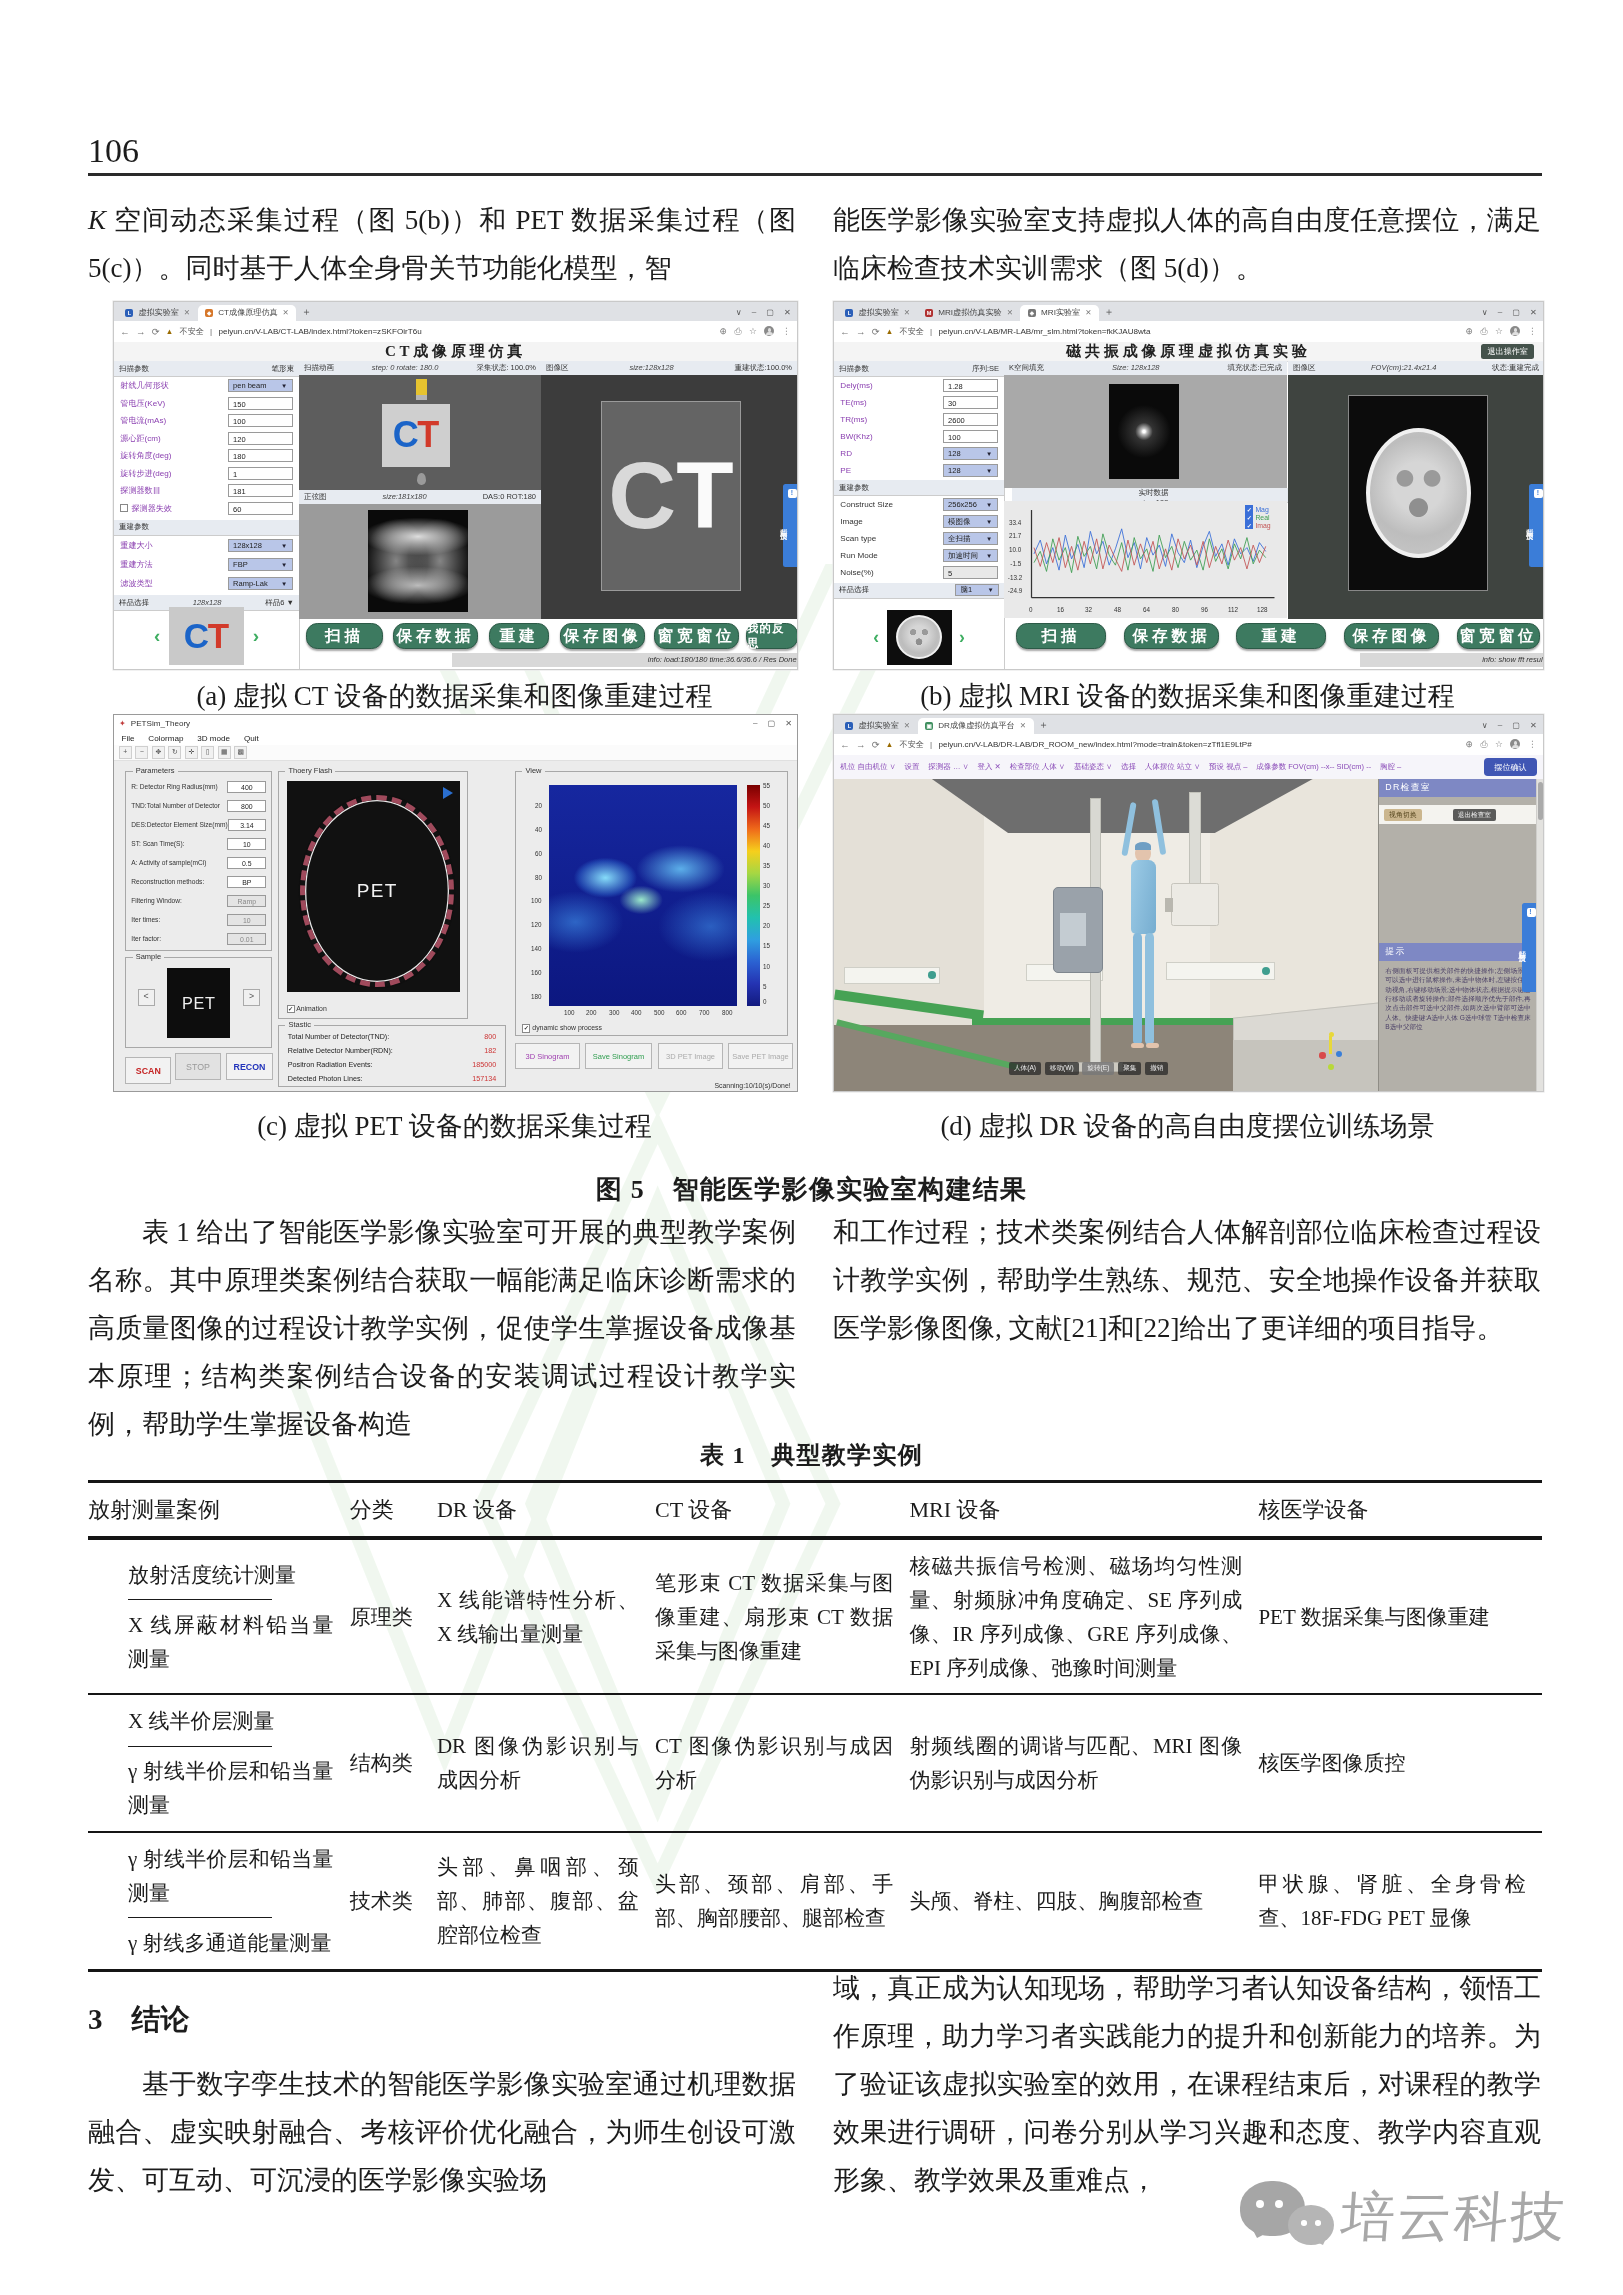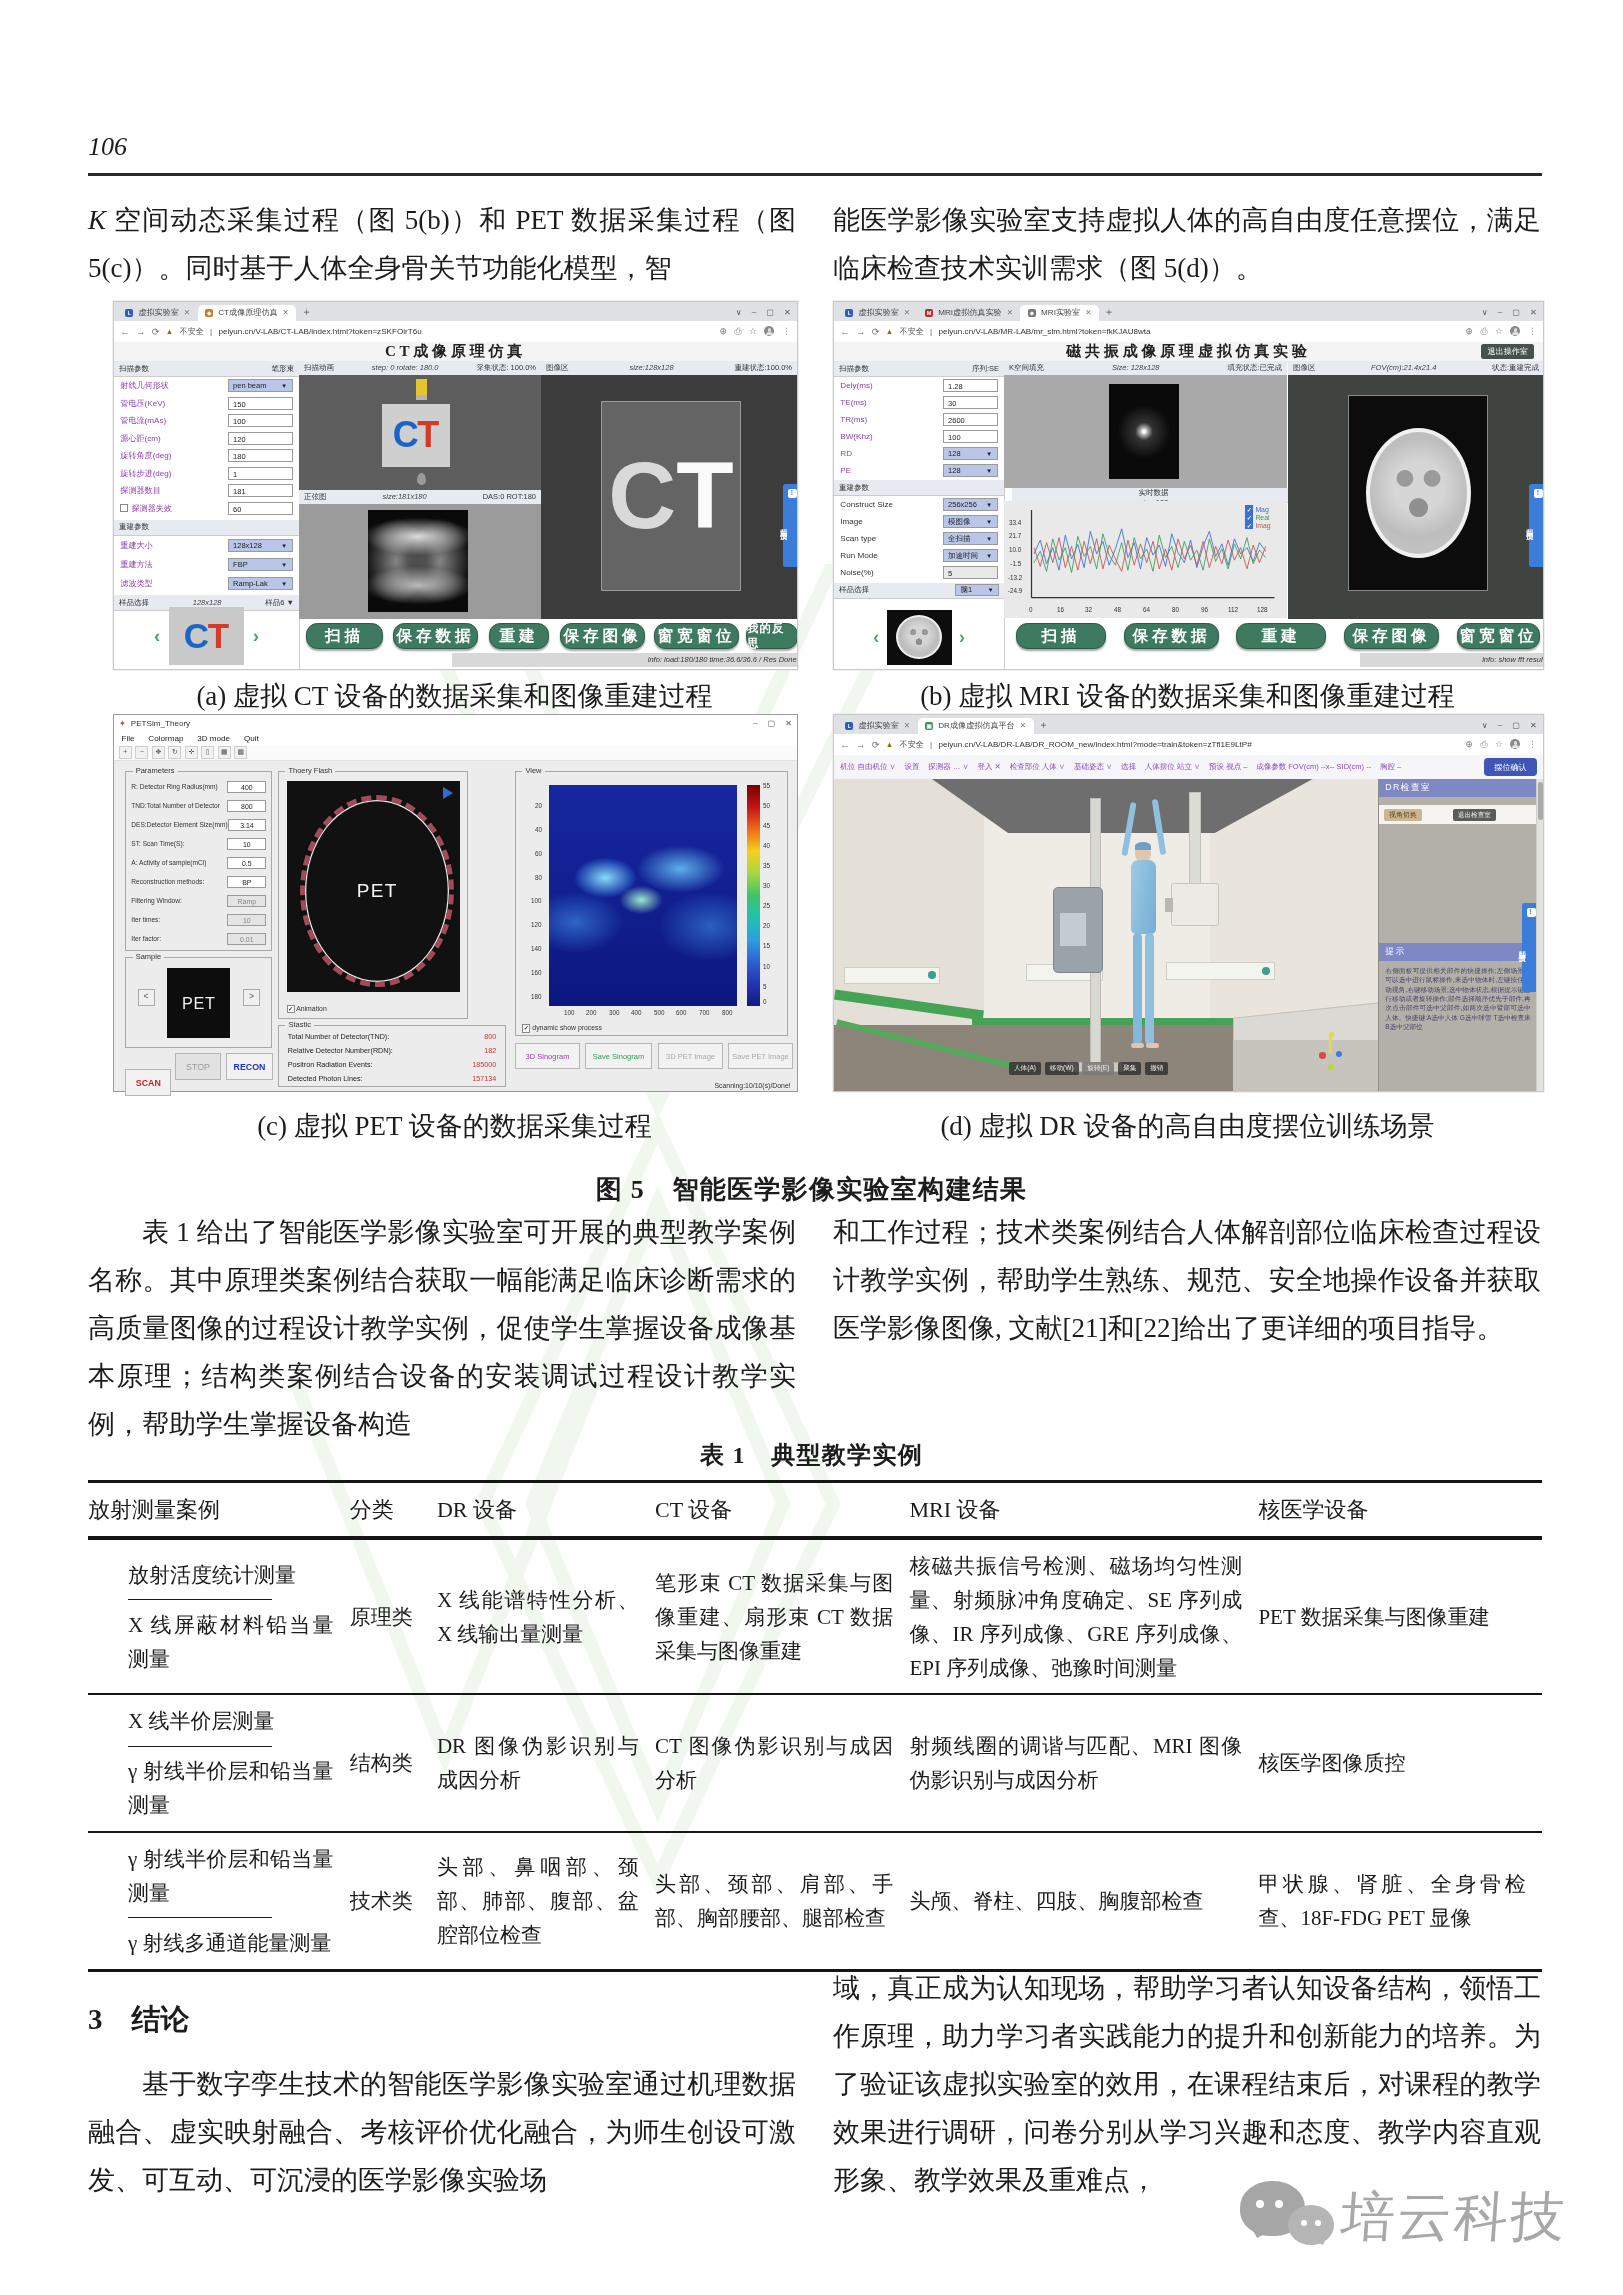--- a/index.html
+++ b/index.html
@@ -1,21 +1,21 @@
 <!DOCTYPE html>
 <html style="font-size:10px"><head>
 <meta charset="utf-8">
 <style>
   html,body{margin:0;padding:0;background:#888;}
   .page{position:relative;width:1623px;height:2295px;background:#ffffff;overflow:hidden;
         font-family:"Liberation Serif",serif;color:#1c1c1c;}
   .abs{position:absolute;}
 
   
-  .pagenum{left:88px;top:132px;font-size:26px;font-style:italic;}
+  .pagenum{left:88px;top:132px;font-size:34px;}
   .journal{left:0;right:0;top:128px;text-align:center;font-size:27.6px;letter-spacing:16.3px;}
   .headrule{left:88px;top:173px;width:1454px;height:0;border-top:3.1px solid #2a2a2a;}
   .coltext{font-size:27px;line-height:48px;text-align:justify;}
   .indent{text-indent:2em;}
 
   .figcap{font-size:27px;text-align:center;}
   .fig5cap{font-size:26px;font-weight:bold;text-align:center;letter-spacing:1.3px;}
 
   
   .browser{background:#fff;border:0.6px solid #c9c9c9;box-shadow:0 0 0 0.6px #e8e8e8;overflow:hidden;}
@@ -611,21 +611,21 @@
 
     <div class="gbox" style="left:11.3px;top:242px;width:145px;height:89px;">
       <span class="gtitle">Sample</span>
       <div style="position:absolute;left:11.3px;top:31px;width:15px;height:15px;border:0.6px solid #aaa;background:#f0f0f0;text-align:center;font:8.8px/13.8px 'Liberation Sans',sans-serif;color:#555;">&lt;</div>
       <div style="position:absolute;left:41px;top:10px;width:63px;height:70px;background:#0d0d0d;display:flex;align-items:center;justify-content:center;">
         <span style="font:16.3px 'Liberation Sans',sans-serif;color:#eee;letter-spacing:0.6px;">PET</span>
       </div>
       <div style="position:absolute;right:11.3px;top:31px;width:15px;height:15px;border:0.6px solid #aaa;background:#f0f0f0;text-align:center;font:8.8px/13.8px 'Liberation Sans',sans-serif;color:#555;">&gt;</div>
     </div>
 
-    <div class="petbtn abs" style="left:11.3px;top:354px;width:44px;height:25px;color:#c42222;font-weight:bold;font-size:8.8px;">SCAN</div>
+    <div class="petbtn abs" style="left:11.3px;top:342px;width:44px;height:25px;color:#c42222;font-weight:bold;font-size:8.8px;">SCAN</div>
     <div class="petbtn abs" style="left:61px;top:338px;width:44px;height:25px;color:#9a9a9a;font-size:8.8px;background:#e2e2e2;">STOP</div>
     <div class="petbtn abs" style="left:112px;top:338px;width:45px;height:25px;color:#2233bb;font-weight:bold;font-size:8.8px;">RECON</div>
 
     <div class="gbox" style="left:164px;top:56px;width:188px;height:246px;">
       <span class="gtitle">Thoery Flash</span>
       <div style="position:absolute;left:7.5px;top:8.8px;width:173px;height:211px;background:#111;">
         <div style="position:absolute;left:13.8px;top:13.8px;width:144px;height:182px;border-radius:50%;border:5.6px dashed #a04a5c;box-shadow:0 0 0 1.3px #0f0f0f, inset 0 0 0 1.3px #e8e8e8;display:flex;align-items:center;justify-content:center;">
           <span style="font:19px 'Liberation Sans',sans-serif;color:#f2f2f2;letter-spacing:1.3px;">PET</span>
         </div>
         <div style="position:absolute;right:6.3px;top:6.3px;width:0;height:0;border-left:10px solid #2a6fd0;border-top:6.3px solid transparent;border-bottom:6.3px solid transparent;"></div>

